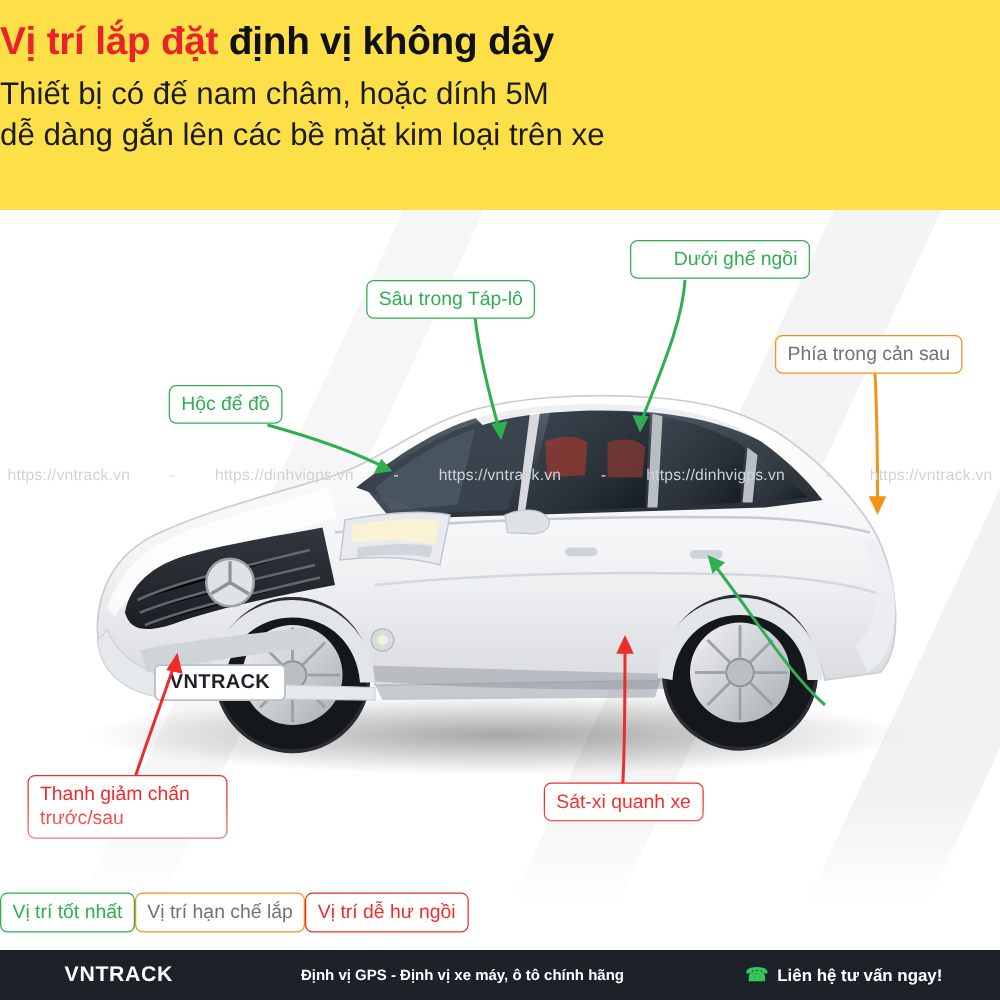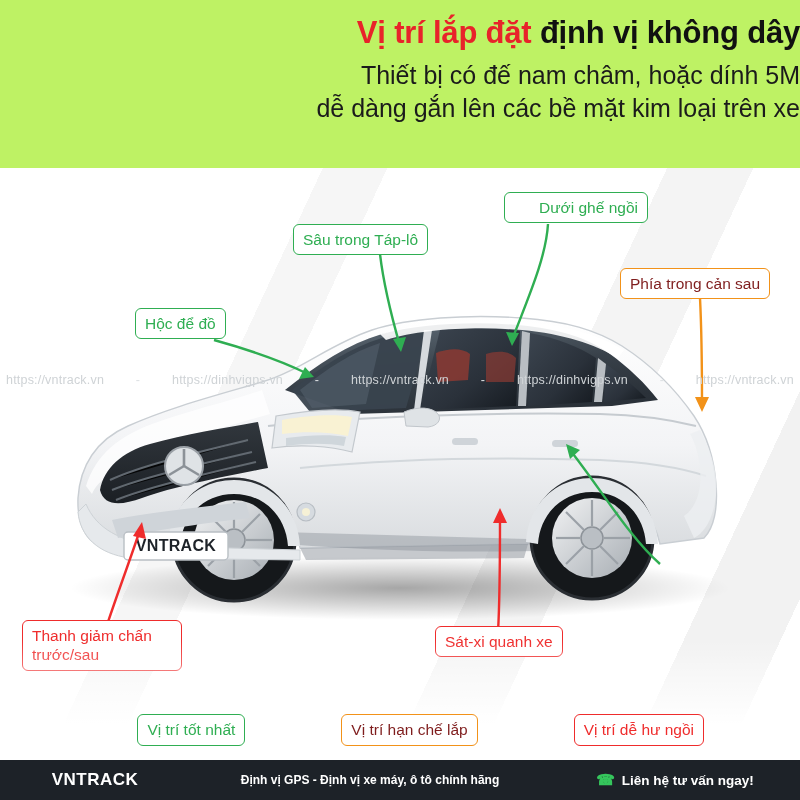--- a/index.html
+++ b/index.html
@@ -8,22 +8,22 @@
     width:800px; height:800px; overflow:hidden;
     font-family:"Liberation Sans", sans-serif;
     background:#ffffff;
     position:relative;
   }
   #root { position:relative; width:800px; height:800px; }
 
   
   .header {
     position:absolute; left:0; top:0; width:800px; height:168px;
-    background:#bef264;
-    text-align:right;
+    background:#fde047;
+    text-align:left;
   }
   .title {
     margin:0; padding-top:14px;
     font-size:31px; font-weight:bold; line-height:1.25;
     color:#111111;
     letter-spacing:-0.2px;
   }
   .title .hl { color:#e8232a; }
   .subtitle {
     margin:0; padding-top:6px;
@@ -70,28 +70,28 @@
     border-radius:6px;
     background:#ffffff;
     color:#2fae52;
     font-size:15.5px;
     line-height:1.25;
     padding:5px 9px;
     white-space:nowrap;
     font-weight:500;
   }
   .label.green { border-color:#2fae52; color:#2fae52; }
-  .label.orange { border-color:#f29219; color:#7f1d1d; }
+  .label.orange { border-color:#f29219; color:#737373; }
   .label.red { border-color:#ef2c2c; color:#ef2c2c; }
   .label.wrap { white-space:normal; text-align:left; }
 
   
   .legend {
     position:absolute; left:0; top:700px; width:704px; height:60px;
-    display:flex; align-items:center; justify-content:flex-end; gap:96px;
+    display:flex; align-items:center; justify-content:flex-start; 
     background:transparent;
   }
   .legend .label { position:static; }
 
   
   .footer {
     position:absolute; left:0; top:760px; width:800px; height:40px;
     background:#1d2228;
     color:#ffffff;
     display:flex; align-items:center;

